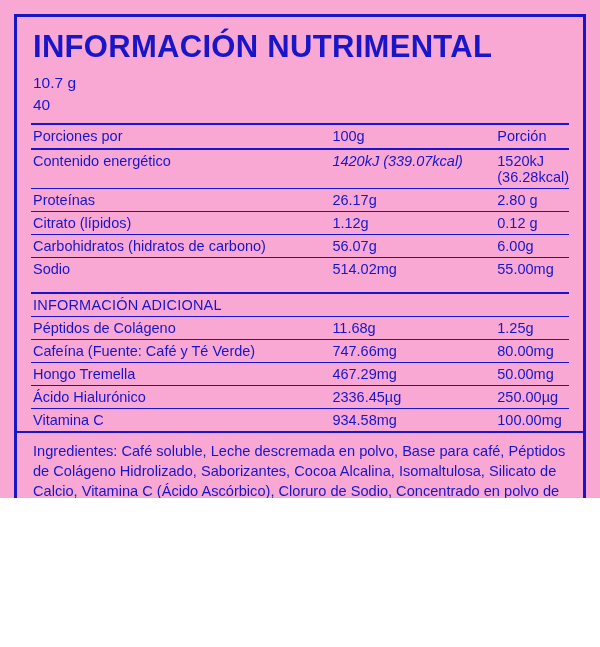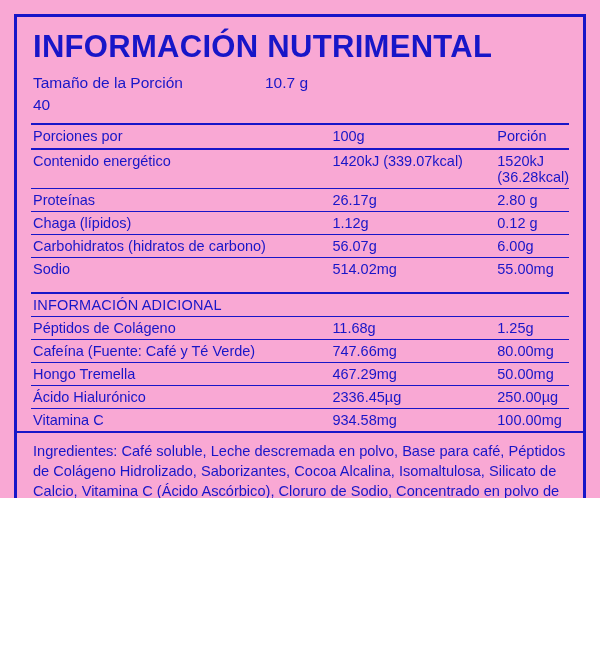--- a/index.html
+++ b/index.html
@@ -98,34 +98,33 @@
     height: 6px;
     padding: 0;
   }
   .ingredients {
     font-size: 14.6px;
     line-height: 1.37;
     padding: 9px 16px 10px 16px;
     text-align: left;
     hyphens: none;
   }
-  .energy-val-100 { white-space: nowrap; }
+  .energy-val-100 { white-space: nowrap; font-style: italic; }
 </style>
 </head>
 <body>
 
 <div id="label">
   <div class="frame">
     <div class="inner">
 
       <div class="title">INFORMACIÓN NUTRIMENTAL</div>
 
       <div class="portion-block">
         <div class="portion-row">
-          <span class="pl">Tamaño de la Porción</span>
           <span class="pv">10.7 g</span>
         </div>
         <div class="portion-row">
           <span class="pv">40</span>
         </div>
       </div>
 
       <hr class="rule">
 
       <table class="nut">
@@ -140,21 +139,21 @@
             <td class="col-name">Contenido energético</td>
             <td class="col-100 energy-val-100">1420kJ (339.07kcal)</td>
             <td class="col-por">1520kJ (36.28kcal)</td>
           </tr>
           <tr>
             <td class="col-name">Proteínas</td>
             <td class="col-100">26.17g</td>
             <td class="col-por">2.80 g</td>
           </tr>
           <tr>
-            <td class="col-name">Chaga (lípidos)</td>
+            <td class="col-name">Citrato (lípidos)</td>
             <td class="col-100">1.12g</td>
             <td class="col-por">0.12 g</td>
           </tr>
           <tr>
             <td class="col-name">Carbohidratos (hidratos de carbono)</td>
             <td class="col-100">56.07g</td>
             <td class="col-por">6.00g</td>
           </tr>
           <tr class="last-row">
             <td class="col-name">Sodio</td>

